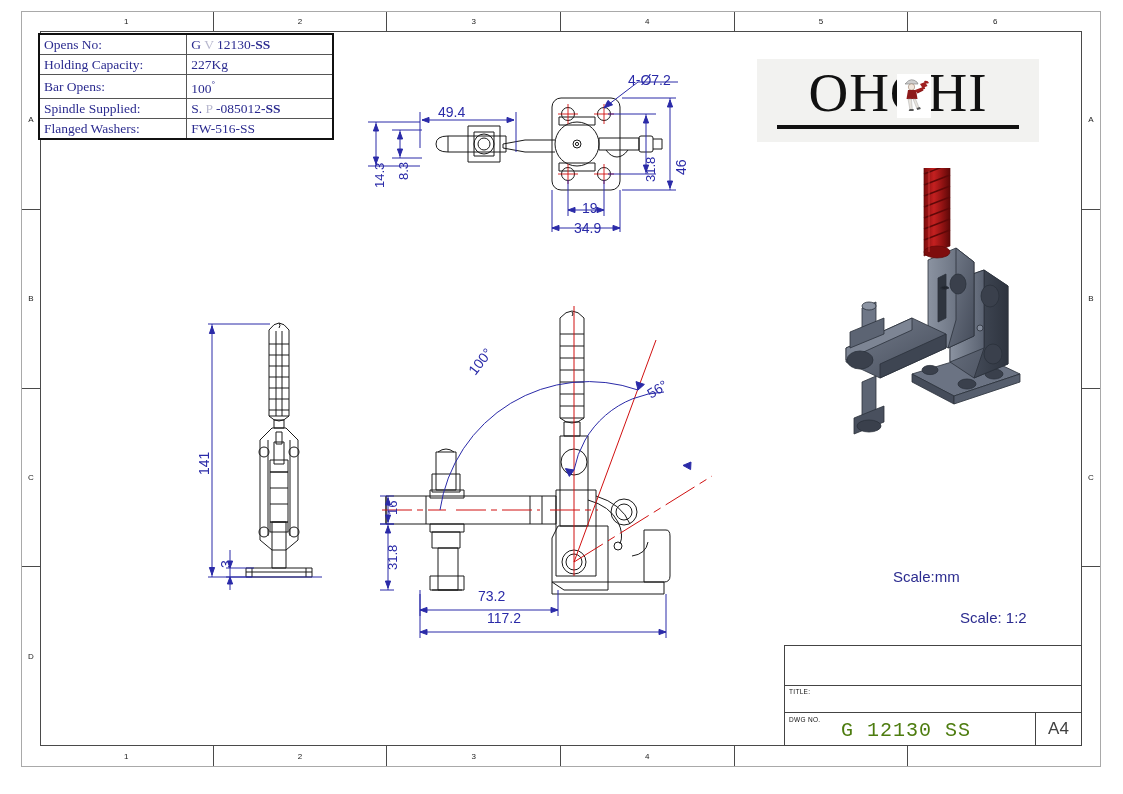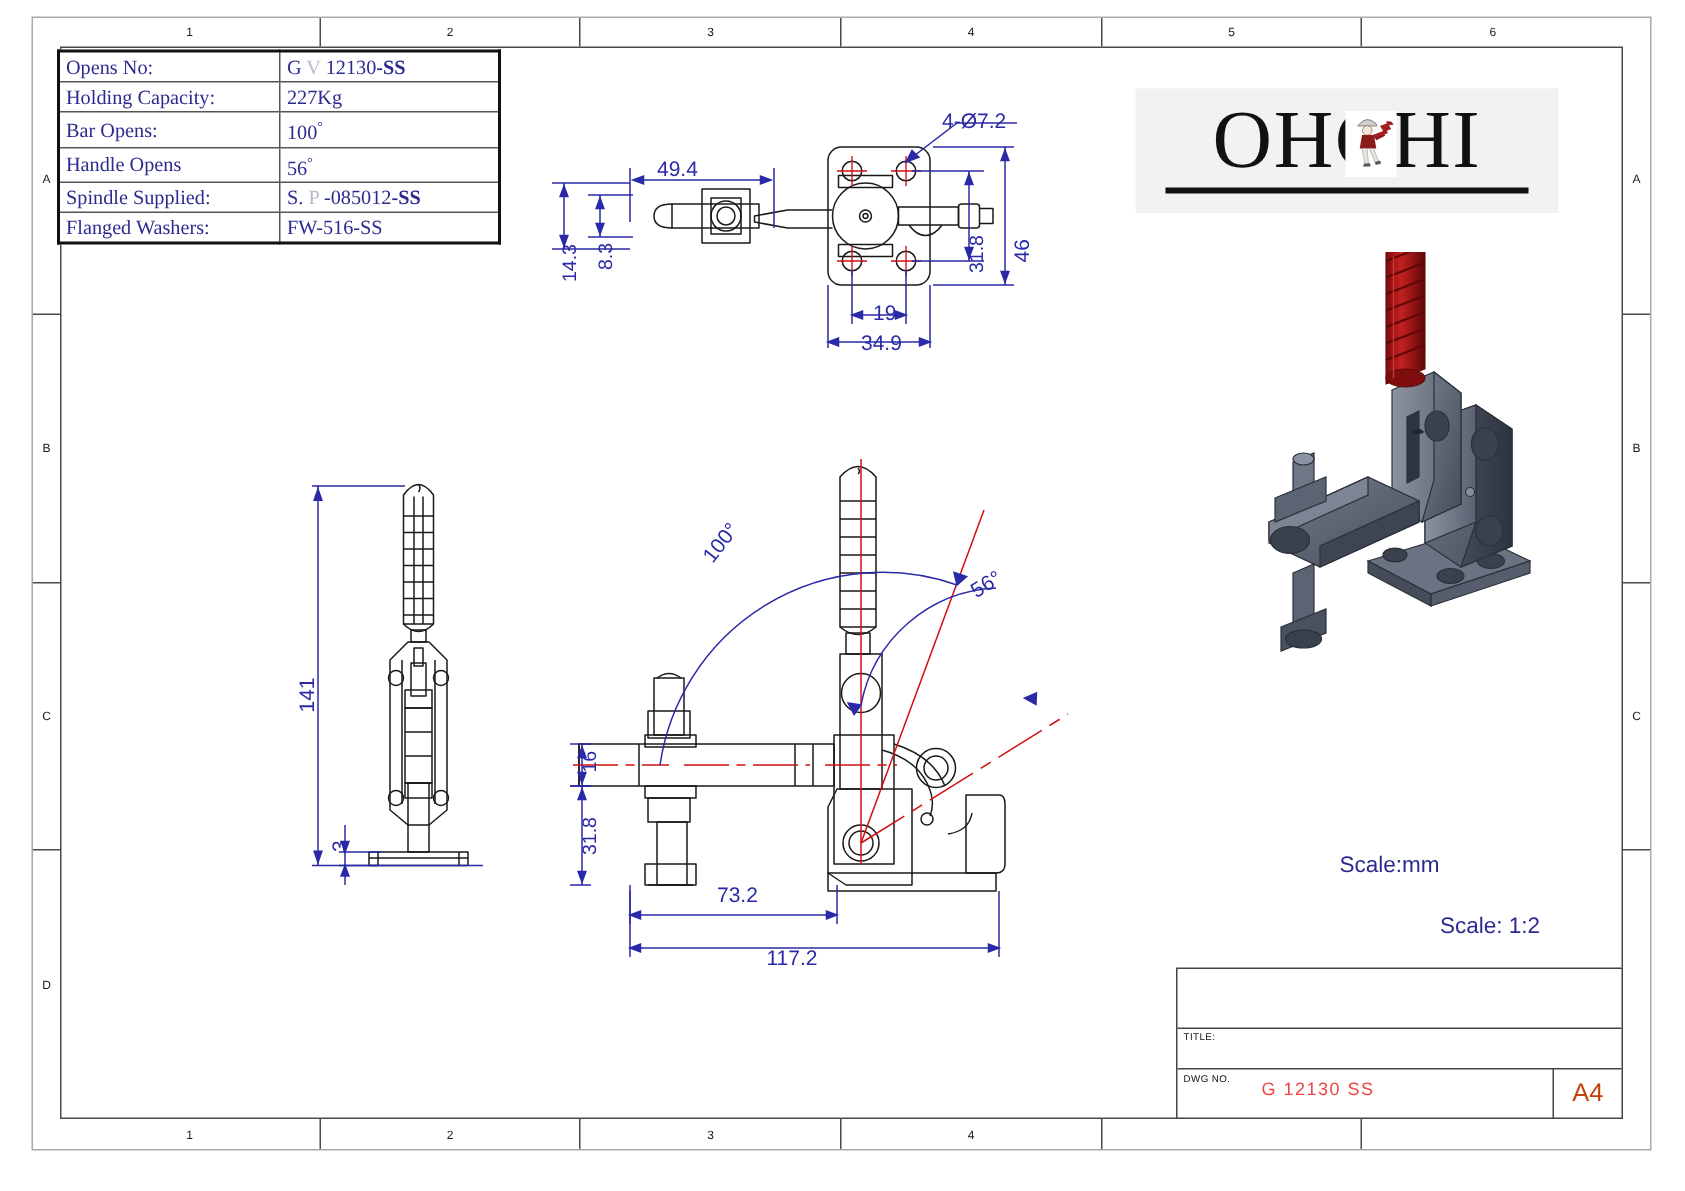--- a/index.html
+++ b/index.html
@@ -43,24 +43,24 @@
   .dimtxt.rot{transform:rotate(-90deg);transform-origin:left top;}
   .unit-txt{position:absolute;font-family:"Liberation Sans",sans-serif;
             font-size:15px;color:#2b2b8f;white-space:nowrap;}
 
   
   #title-block{position:absolute;left:784px;top:645px;width:298px;height:101px;
                border:1px solid #444;box-sizing:border-box;background:#fff;}
   .tb-row{position:absolute;left:0;width:100%;box-sizing:border-box;
           border-bottom:1px solid #444;}
   .tb-lab{position:absolute;font-size:6.5px;color:#111;letter-spacing:.3px;}
-  .tb-val{position:absolute;font-size:12px;color:#ef4444;font-family:Liberation Sans, sans-serif;}
+  .tb-val{position:absolute;font-size:20px;color:#4d7c0f;font-family:Liberation Mono, monospace;}
   .tb-size{position:absolute;right:0;bottom:0;width:46px;height:34px;
            border-left:1px solid #444;display:flex;align-items:center;
-           justify-content:center;font-size:17px;color:#c2410c;box-sizing:border-box;}
+           justify-content:center;font-size:17px;color:#404040;box-sizing:border-box;}
 </style>
 </head>
 <body>
 
 <div id="sheet">
 
   <div class="outer-border"></div>
   <div class="inner-border"></div>
 
   <div id="zones-top">
@@ -100,24 +100,20 @@
         </tr>
         <tr>
           <td class="k">Holding Capacity:</td>
           <td class="v">227Kg</td>
         </tr>
         <tr>
           <td class="k">Bar Opens:</td>
           <td class="v">100<span class="sup-deg">°</span></td>
         </tr>
         <tr>
-          <td class="k">Handle Opens</td>
-          <td class="v">56<span class="sup-deg">°</span></td>
-        </tr>
-        <tr>
           <td class="k">Spindle Supplied:</td>
           <td class="v">S. <span class="faded">P</span><span> -085012<strong>-SS</strong></span></td>
         </tr>
         <tr>
           <td class="k">Flanged Washers:</td>
           <td class="v">FW-516-SS</td>
         </tr>
       </tbody>
   </table>
 
@@ -371,21 +367,21 @@
       <path d="M40 332 h246"></path>
       <path d="M40 332 l7 -2.6 v5.2 z" fill="#2a2aa8"></path>
       <path d="M286 332 l-7 -2.6 v5.2 z" fill="#2a2aa8"></path>
     </g>
   </svg>
   <span class="dimtxt" style="left:465px;top:368px;transform:rotate(-52deg);transform-origin:left top;">100°</span>
   <span class="dimtxt" style="left:644px;top:388px;transform:rotate(-32deg);transform-origin:left top;">56°</span>
   <span class="dimtxt rot" style="left:385px;top:515px;font-size:13px;">16</span>
   <span class="dimtxt rot" style="left:385px;top:570px;font-size:13px;">31.8</span>
   <span class="dimtxt" style="left:478px;top:588px;">73.2</span>
-  <span class="dimtxt" style="left:487px;top:630px;margin-left:24px;">117.2</span>
+  <span class="dimtxt" style="left:487px;top:610px;">117.2</span>
 
   <svg id="view-iso" style="position:absolute;left:828px;top:168px;" width="212" height="282" viewBox="0 0 212 282">
     <defs>
       <linearGradient id="gMetal" x1="0" y1="0" x2="1" y2="1">
         <stop offset="0%" stop-color="#757d8c"></stop>
           <stop offset="100%" stop-color="#454c5a"></stop>
       </linearGradient>
       <linearGradient id="gMetalL" x1="0" y1="0" x2="1" y2="0">
         <stop offset="0%" stop-color="#8b93a1"></stop>
           <stop offset="100%" stop-color="#5a6271"></stop>

